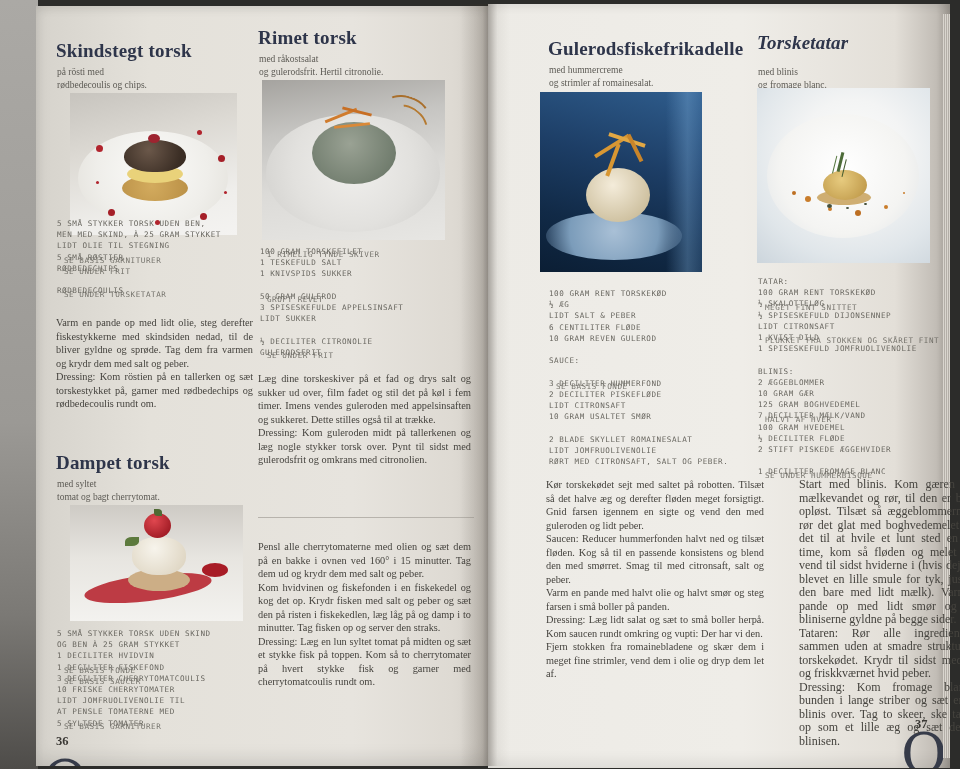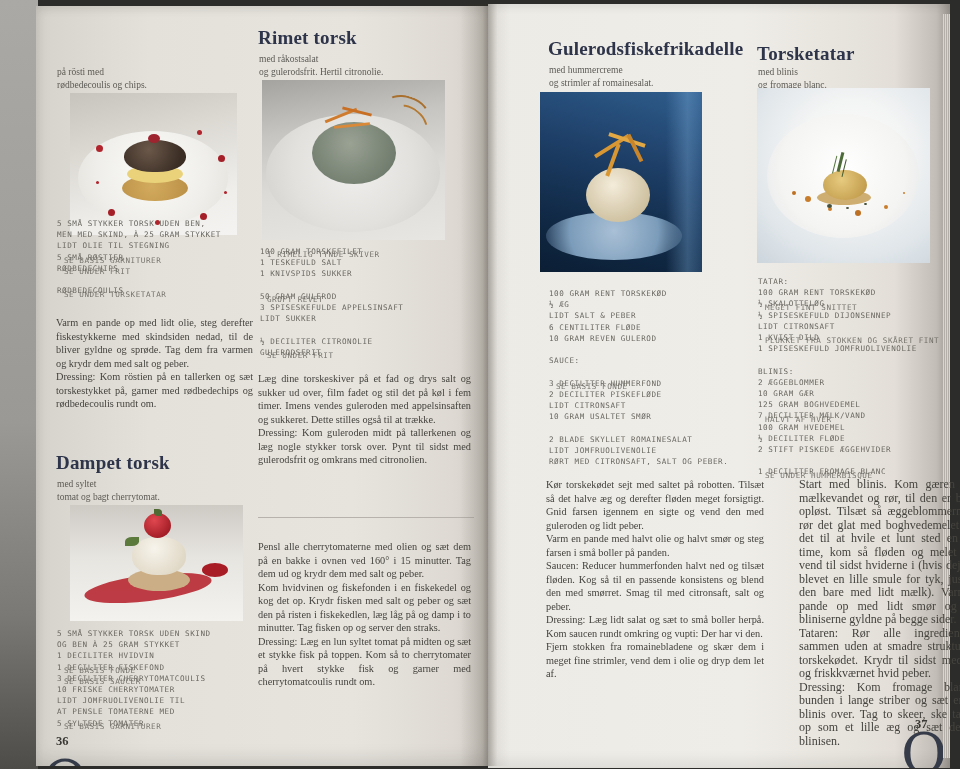--- a/index.html
+++ b/index.html
@@ -104,20 +104,21 @@
 <div class="stage">
   <div class="table-edge"></div>
   <div class="page page-l">
     <div class="ornament" style="left:6px;top:747px;">Q</div>
   </div>
   <div class="page page-r">
     <div class="ornament" style="left:413px;top:722px;">Q</div>
     <div class="edge-stack"></div>
   </div>
 
+  <div class="rtitle" style="left:56px;top:40px;">Skindstegt torsk</div>
   <div class="rsub" style="left:57px;top:66px;">
 
   <div>på rösti med</div>
       <div>rødbedecoulis og chips.</div>
     </div>
   <div class="photo p1" style="left:70px;top:93px;width:167px;height:142px;">
     <div class="plate"></div>
     <div class="dots"></div>
     <div class="roesti"></div>
     <div class="cream"></div>
@@ -362,27 +363,27 @@
         <span>LIDT JOMFRUOLIVENOLIE</span>
       </div>
 
       <div class="ing-line">
         <span>RØRT MED CITRONSAFT, SALT OG PEBER.</span>
       </div>
     </div>
   <div class="bodytxt" style="left:546px;top:478px;width:218px;">
 
   <p>Kør torskekødet sejt med saltet på robotten. Tilsæt så det halve æg og derefter fløden meget forsigtigt. Gnid farsen igennem en sigte og vend den med guleroden og lidt peber.</p>
+      <p>Saucen: Reducer hummerfonden halvt ned og tilsæt fløden. Kog så til en passende konsistens og blend den med smørret. Smag til med citronsaft, salt og peber.</p>
       <p>Varm en pande med halvt olie og halvt smør og steg farsen i små boller på panden.</p>
-      <p>Saucen: Reducer hummerfonden halvt ned og tilsæt fløden. Kog så til en passende konsistens og blend den med smørret. Smag til med citronsaft, salt og peber.</p>
       <p>Dressing: Læg lidt salat og sæt to små boller herpå. Kom saucen rundt omkring og vupti: Der har vi den.</p>
       <p>Fjern stokken fra romainebladene og skær dem i meget fine strimler, vend dem i olie og dryp dem let af.</p>
     </div>
 
-  <div class="rtitle" style="left:757px;top:43px;">Torsketatar</div>
+  <div class="rtitle" style="left:757px;top:32px;font-style:italic;">Torsketatar</div>
   <div class="rsub" style="left:758px;top:66px;">
 
   <div>med blinis</div>
       <div>og fromage blanc.</div>
     </div>
   <div class="photo p4" style="left:757px;top:88px;width:173px;height:175px;">
     <div class="ring"></div>
     <div class="odots"></div>
     <div class="specks"></div>
     <div class="blini"></div>

